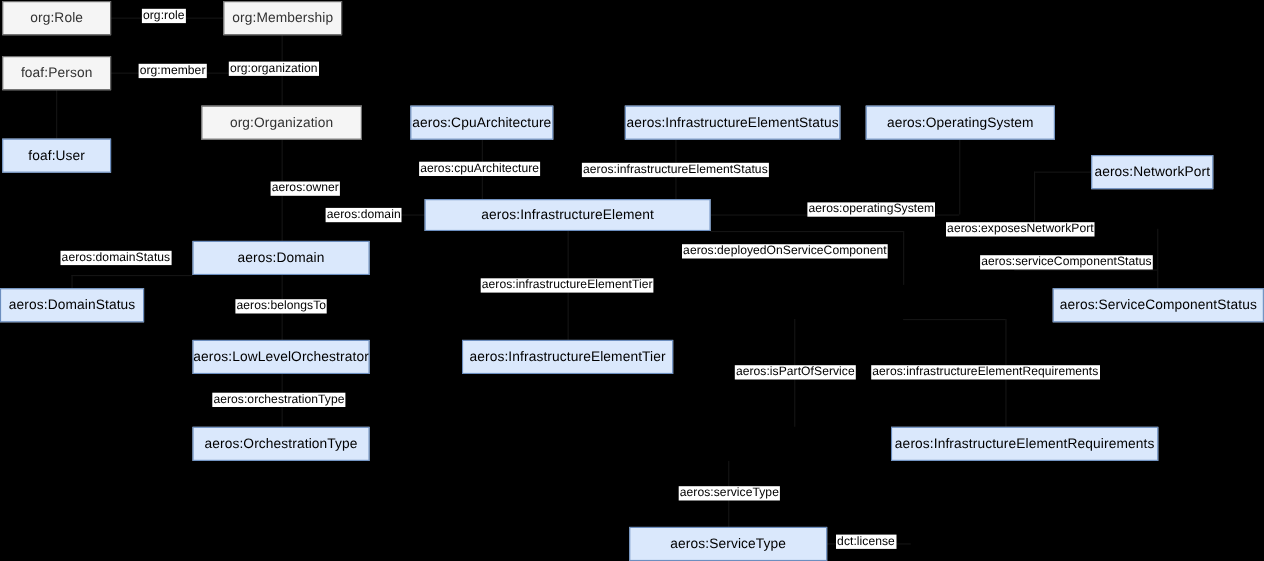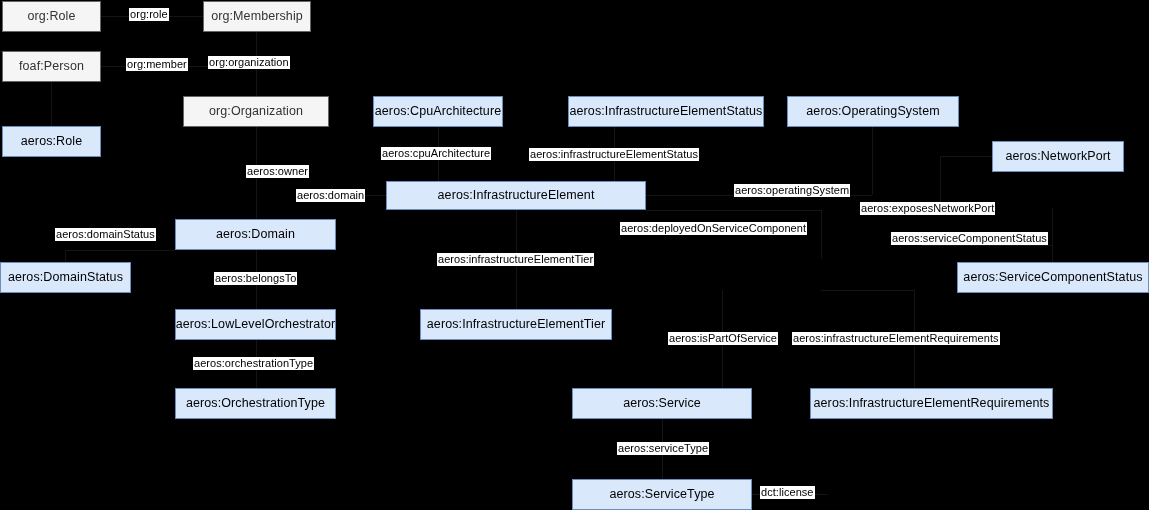--- a/index.html
+++ b/index.html
@@ -112,40 +112,40 @@
 
   <div class="node gray" style="left:2px; top:51px; width:99px; height:31px;">
     <span>foaf:Person</span>
   </div>
 
   <div class="node gray" style="left:203px; top:1px; width:108px; height:31px;">
     <span>org:Membership</span>
   </div>
 
   <div class="node blue" style="left:2px; top:126px; width:99px; height:31px;">
-    <span>aeros:Role</span>
+    <span>foaf:User</span>
   </div>
 
   <div class="node gray" style="left:183px; top:96px; width:146px; height:31px;">
     <span>org:Organization</span>
   </div>
 
   <div class="node blue" style="left:373px; top:96px; width:130px; height:31px;">
     <span>aeros:CpuArchitecture</span>
   </div>
 
   <div class="node blue" style="left:568px; top:96px; width:196px; height:31px;">
     <span>aeros:InfrastructureElementStatus</span>
   </div>
 
   <div class="node blue" style="left:787px; top:96px; width:172px; height:31px;">
     <span>aeros:OperatingSystem</span>
   </div>
 
-  <div class="node blue" style="left:992px; top:141px; width:132px; height:31px;">
+  <div class="node blue" style="left:992px; top:141px; width:111px; height:31px;">
     <span>aeros:NetworkPort</span>
   </div>
 
   <div class="node blue" style="left:386px; top:181px; width:260px; height:29px;">
     <span>aeros:InfrastructureElement</span>
   </div>
 
   <div class="node blue" style="left:175px; top:219px; width:161px; height:31px;">
     <span>aeros:Domain</span>
   </div>
@@ -164,23 +164,20 @@
   </div>
 
   <div class="node blue" style="left:420px; top:309px; width:192px; height:31px;">
     <span>aeros:InfrastructureElementTier</span>
   </div>
 
   <div class="node blue" style="left:175px; top:388px; width:161px; height:31px;">
     <span>aeros:OrchestrationType</span>
   </div>
 
-  <div class="node blue" style="left:572px; top:388px; width:180px; height:31px;">
-    <span>aeros:Service</span>
-  </div>
 
   <div class="node blue" style="left:810px; top:388px; width:243px; height:31px;">
     <span>aeros:InfrastructureElementRequirements</span>
   </div>
 
   <div class="node blue" style="left:572px; top:479px; width:180px; height:31px;">
     <span>aeros:ServiceType</span>
   </div>
 
   <div class="node gray" style="left:828px; top:479px; width:131px; height:31px;margin-top:41px;">

